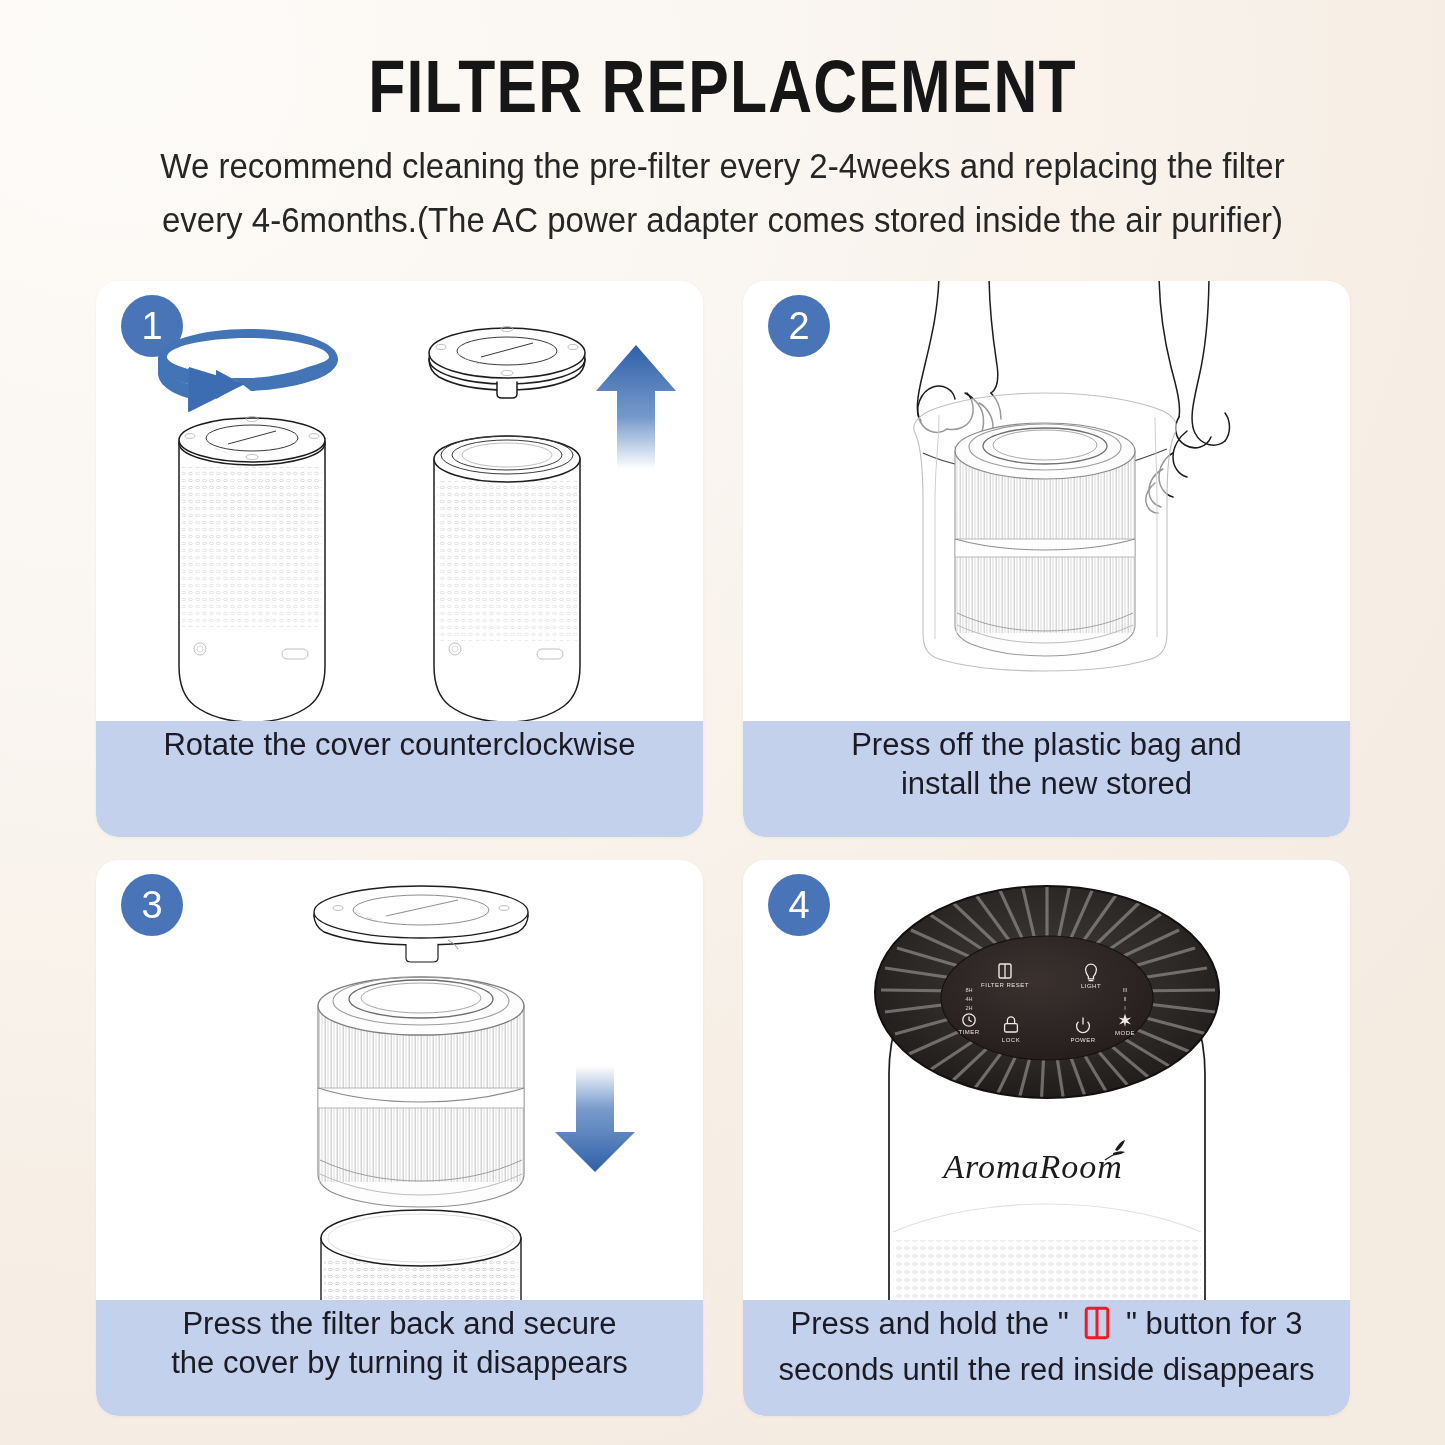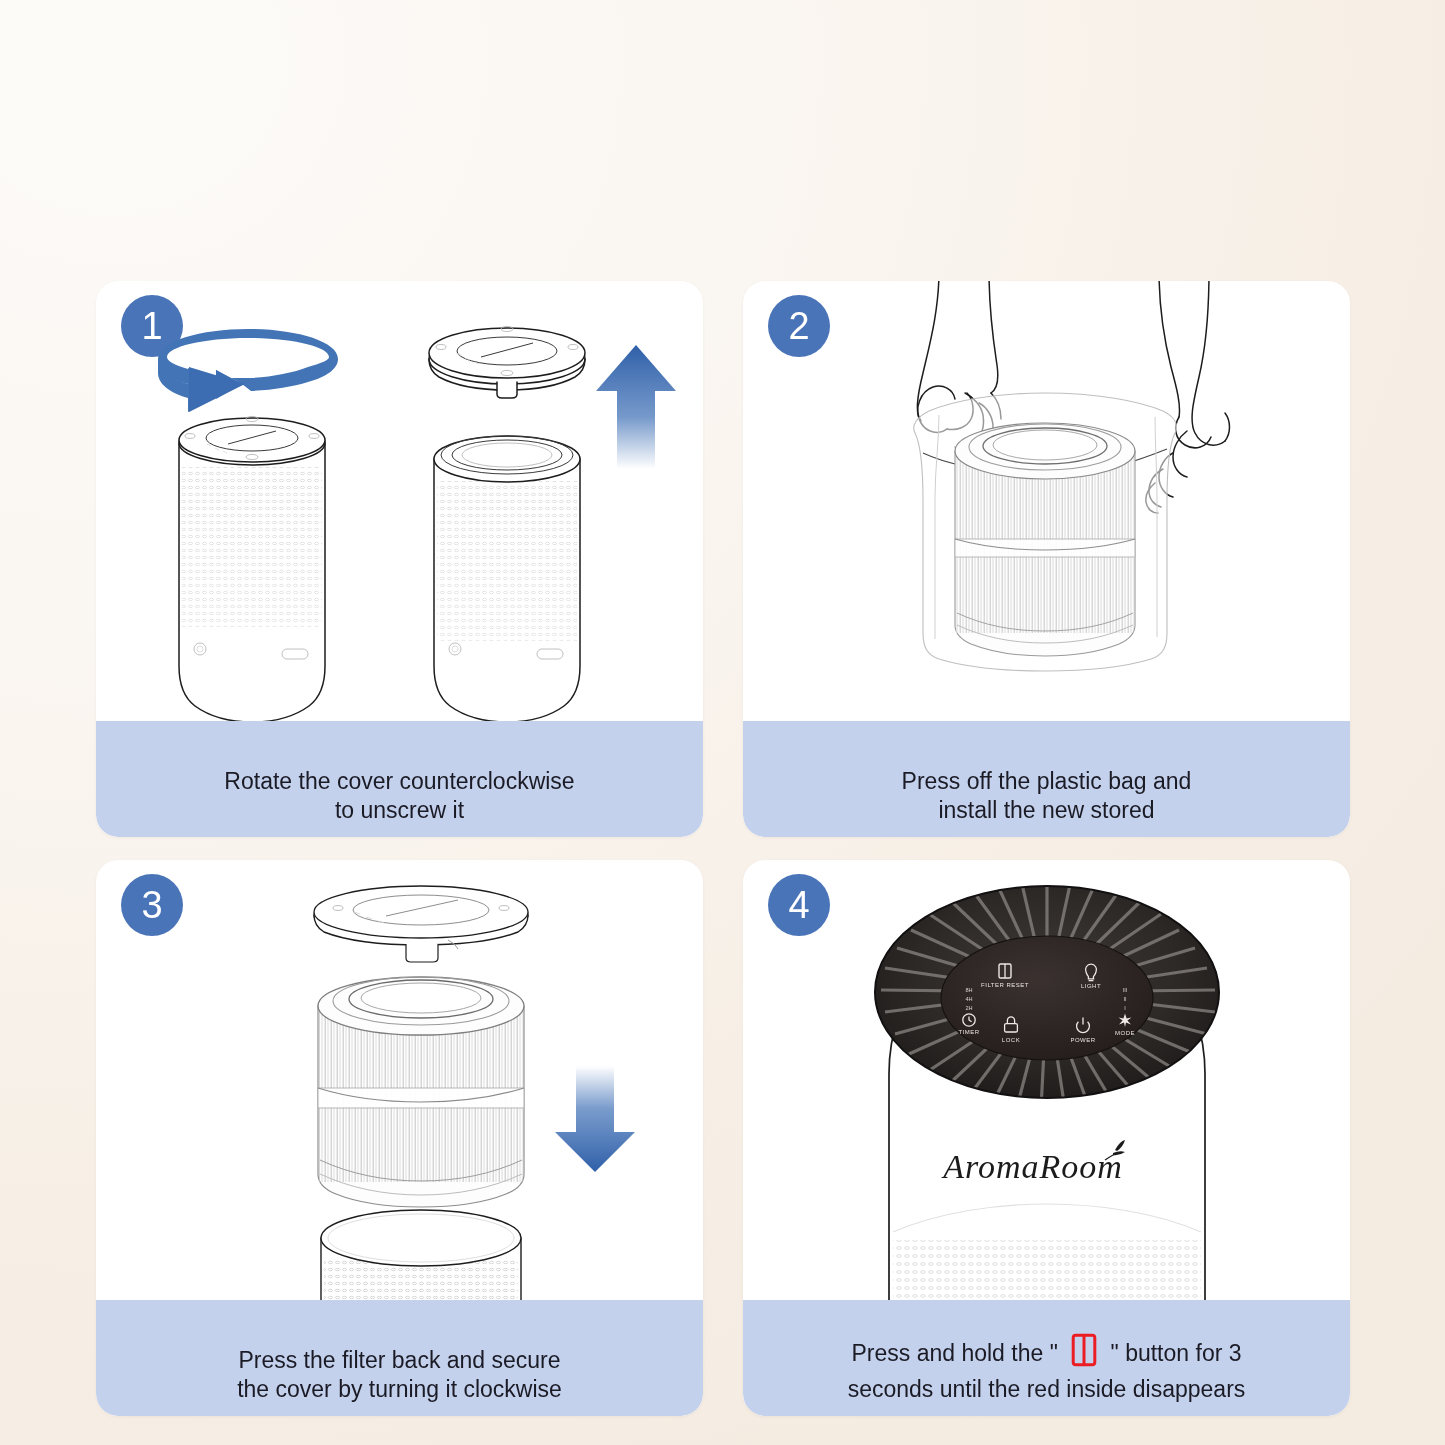--- a/index.html
+++ b/index.html
@@ -45,42 +45,49 @@
     font-size:38px;font-weight:400;line-height:1;
     letter-spacing:0;
   }
   .art{position:absolute;left:0;top:0;width:689px;height:480px;}
   .art svg{display:block;width:607px;height:480px;}
 
   .caption{
     position:absolute;left:0;bottom:0;width:607px;height:116px;
     background:#c4d1ed;
     border-bottom-left-radius:22px;border-bottom-right-radius:22px;
-    display:flex;align-items:flex-end;justify-content:center;text-align:center;
-    color:#1b1b25;font-size:23px;line-height:1.26;font-weight:400;
-    padding:12px 24px;box-sizing:border-box;
+    display:flex;align-items:flex-start;justify-content:center;text-align:center;
+    color:#1b1b25;font-size:31px;line-height:1.26;font-weight:400;
+    padding:4px 24px;box-sizing:border-box;
   }
   .caption .ln{display:block;}
   .cap-inline{display:inline-flex;align-items:center;justify-content:center;gap:0;}
   .filter-glyph{
     display:inline-block;vertical-align:-7px;margin:0 5px;
   }
 
   
   .ln-stroke{fill:none;stroke:#1d1d1d;stroke-width:1.5;stroke-linejoin:round;stroke-linecap:round;}
   .ln-thin{fill:none;stroke:#3a3a3a;stroke-width:1;}
   .ln-faint{fill:none;stroke:#b9b9b9;stroke-width:.9;}
   .ln-vfaint{fill:none;stroke:#d6d6d6;stroke-width:.8;}
   .fill-w{fill:#ffffff;}
 </style>
 </head>
 <body>
 
 <div class="page">
 
+  <div class="header">
+    <h1 class="title">FILTER REPLACEMENT</h1>
+    <div class="subtitle">
+      <div>We recommend cleaning the pre-filter every 2-4weeks and replacing the filter</div>
+      <div>every 4-6months.(The AC power adapter comes stored inside the air purifier)</div>
+    </div>
+  </div>
 
   <div class="grid">
 
     <div class="card">
       <div class="badge">1</div>
       <div class="art">
         <svg viewBox="0 0 607 480" xmlns="http://www.w3.org/2000/svg">
           <defs>
             <linearGradient id="upArrowGrad" x1="0" y1="1" x2="0" y2="0">
               <stop offset="0%" stop-color="#3f6fb5" stop-opacity="0"></stop>
@@ -185,21 +192,20 @@
           </g>
 
           <g>
             <path fill="url(#upArrowGrad)" d="M540,64 L580,110 L559,110 L559,188 L521,188 L521,110 L500,110 Z"></path>
           </g>
         </svg>
       </div>
       <div class="caption">
         <div>
           <span class="ln">Rotate the cover counterclockwise</span>
-          <span class="ln">to unscrew it</span>
         </div>
       </div>
     </div>
 
     <div class="card">
       <div class="badge">2</div>
       <div class="art">
         <svg viewBox="0 0 607 480" xmlns="http://www.w3.org/2000/svg">
           <defs>
             <pattern id="pleat2" width="6" height="10" patternUnits="userSpaceOnUse">
@@ -354,21 +360,21 @@
               <rect x="228" y="398" width="194" height="82" fill="url(#mesh3)"></rect>
             </g>
             <ellipse cx="325" cy="378" rx="100" ry="28" fill="#ffffff" stroke="#1d1d1d" stroke-width="1.4"></ellipse>
             <ellipse cx="325" cy="378" rx="93" ry="24" fill="none" stroke="#dadada" stroke-width=".9"></ellipse>
           </g>
         </svg>
       </div>
       <div class="caption">
         <div>
           <span class="ln">Press the filter back and secure</span>
-          <span class="ln">the cover by turning it clockwise</span>
+          <span class="ln">the cover by turning it disappears</span>
         </div>
       </div>
     </div>
 
     <div class="card">
       <div class="badge">4</div>
       <div class="art">
         <svg viewBox="0 0 607 480" xmlns="http://www.w3.org/2000/svg">
           <defs>
             <radialGradient id="ventGrad" cx="50%" cy="42%" r="62%">

